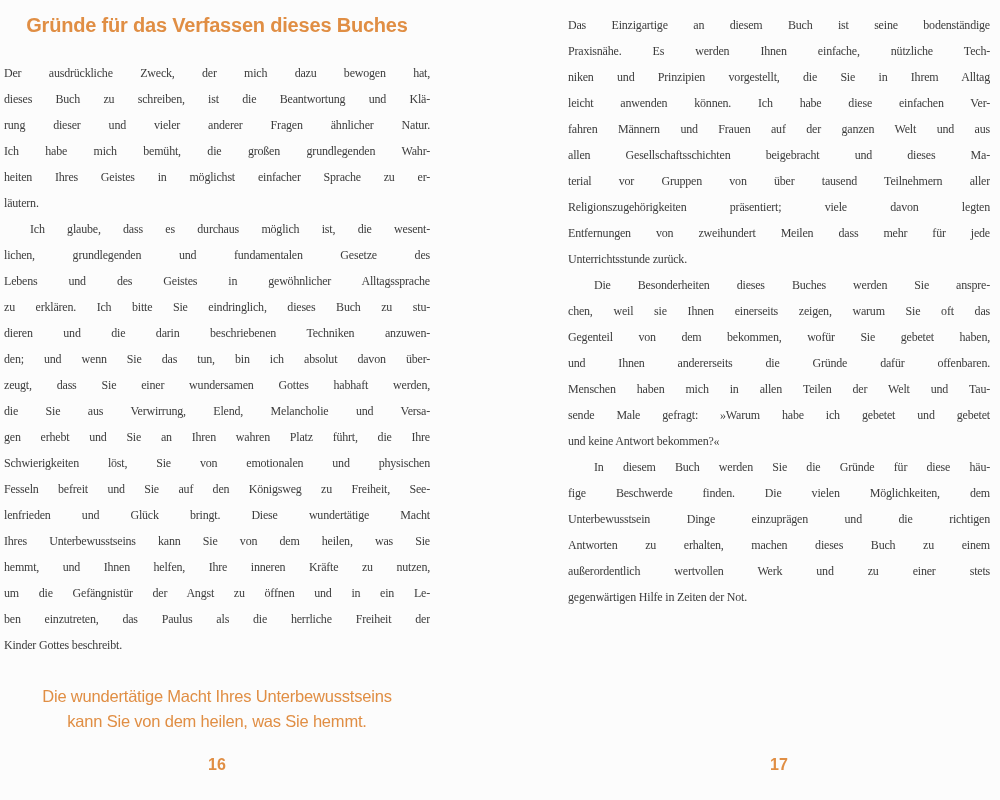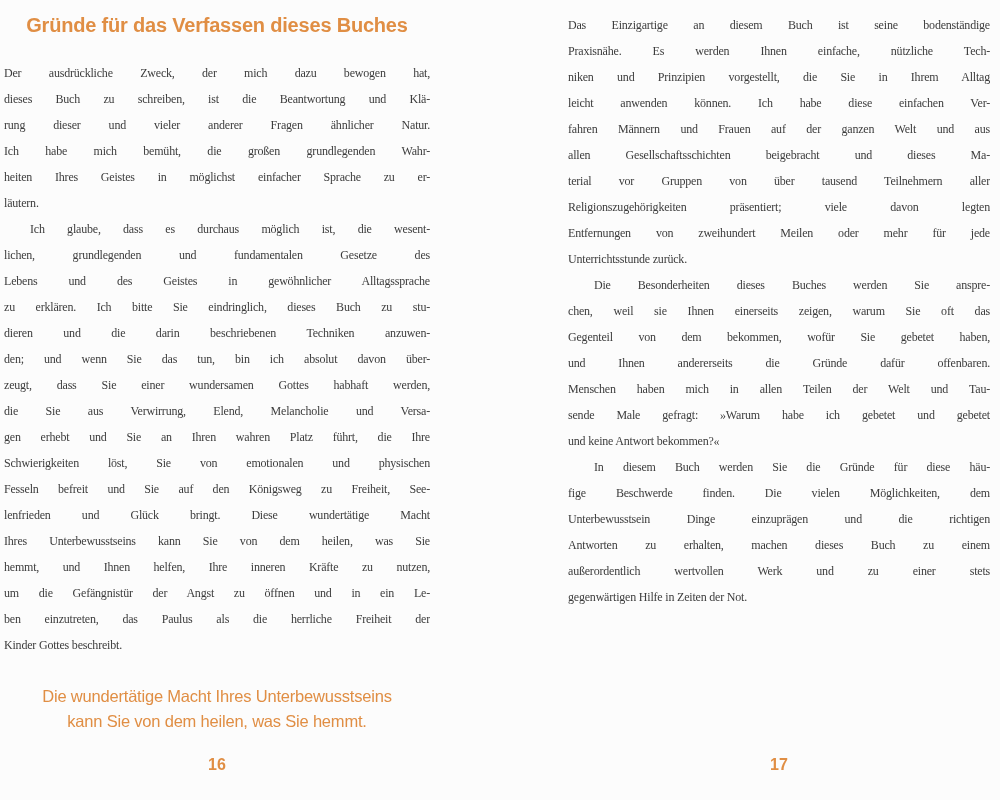--- a/index.html
+++ b/index.html
@@ -93,21 +93,21 @@
   <section class="page page-right">
     <div class="body-text">
         <div class="bline">Das Einzigartige an diesem Buch ist seine bodenständige</div>
         <div class="bline">Praxisnähe. Es werden Ihnen einfache, nützliche Tech-</div>
         <div class="bline">niken und Prinzipien vorgestellt, die Sie in Ihrem Alltag</div>
         <div class="bline">leicht anwenden können. Ich habe diese einfachen Ver-</div>
         <div class="bline">fahren Männern und Frauen auf der ganzen Welt und aus</div>
         <div class="bline">allen Gesellschaftsschichten beigebracht und dieses Ma-</div>
         <div class="bline">terial vor Gruppen von über tausend Teilnehmern aller</div>
         <div class="bline">Religionszugehörigkeiten präsentiert; viele davon legten</div>
-        <div class="bline">Entfernungen von zweihundert Meilen oder mehr für jede</div>
+        <div class="bline">Entfernungen von zweihundert Meilen dass mehr für jede</div>
         <div class="bline nojust">Unterrichtsstunde zurück.</div>
         <div class="bline indent">Die Besonderheiten dieses Buches werden Sie anspre-</div>
         <div class="bline">chen, weil sie Ihnen einerseits zeigen, warum Sie oft das</div>
         <div class="bline">Gegenteil von dem bekommen, wofür Sie gebetet haben,</div>
         <div class="bline">und Ihnen andererseits die Gründe dafür offenbaren.</div>
         <div class="bline">Menschen haben mich in allen Teilen der Welt und Tau-</div>
         <div class="bline">sende Male gefragt: »Warum habe ich gebetet und gebetet</div>
         <div class="bline nojust">und keine Antwort bekommen?«</div>
         <div class="bline indent">In diesem Buch werden Sie die Gründe für diese häu-</div>
         <div class="bline">fige Beschwerde finden. Die vielen Möglichkeiten, dem</div>

